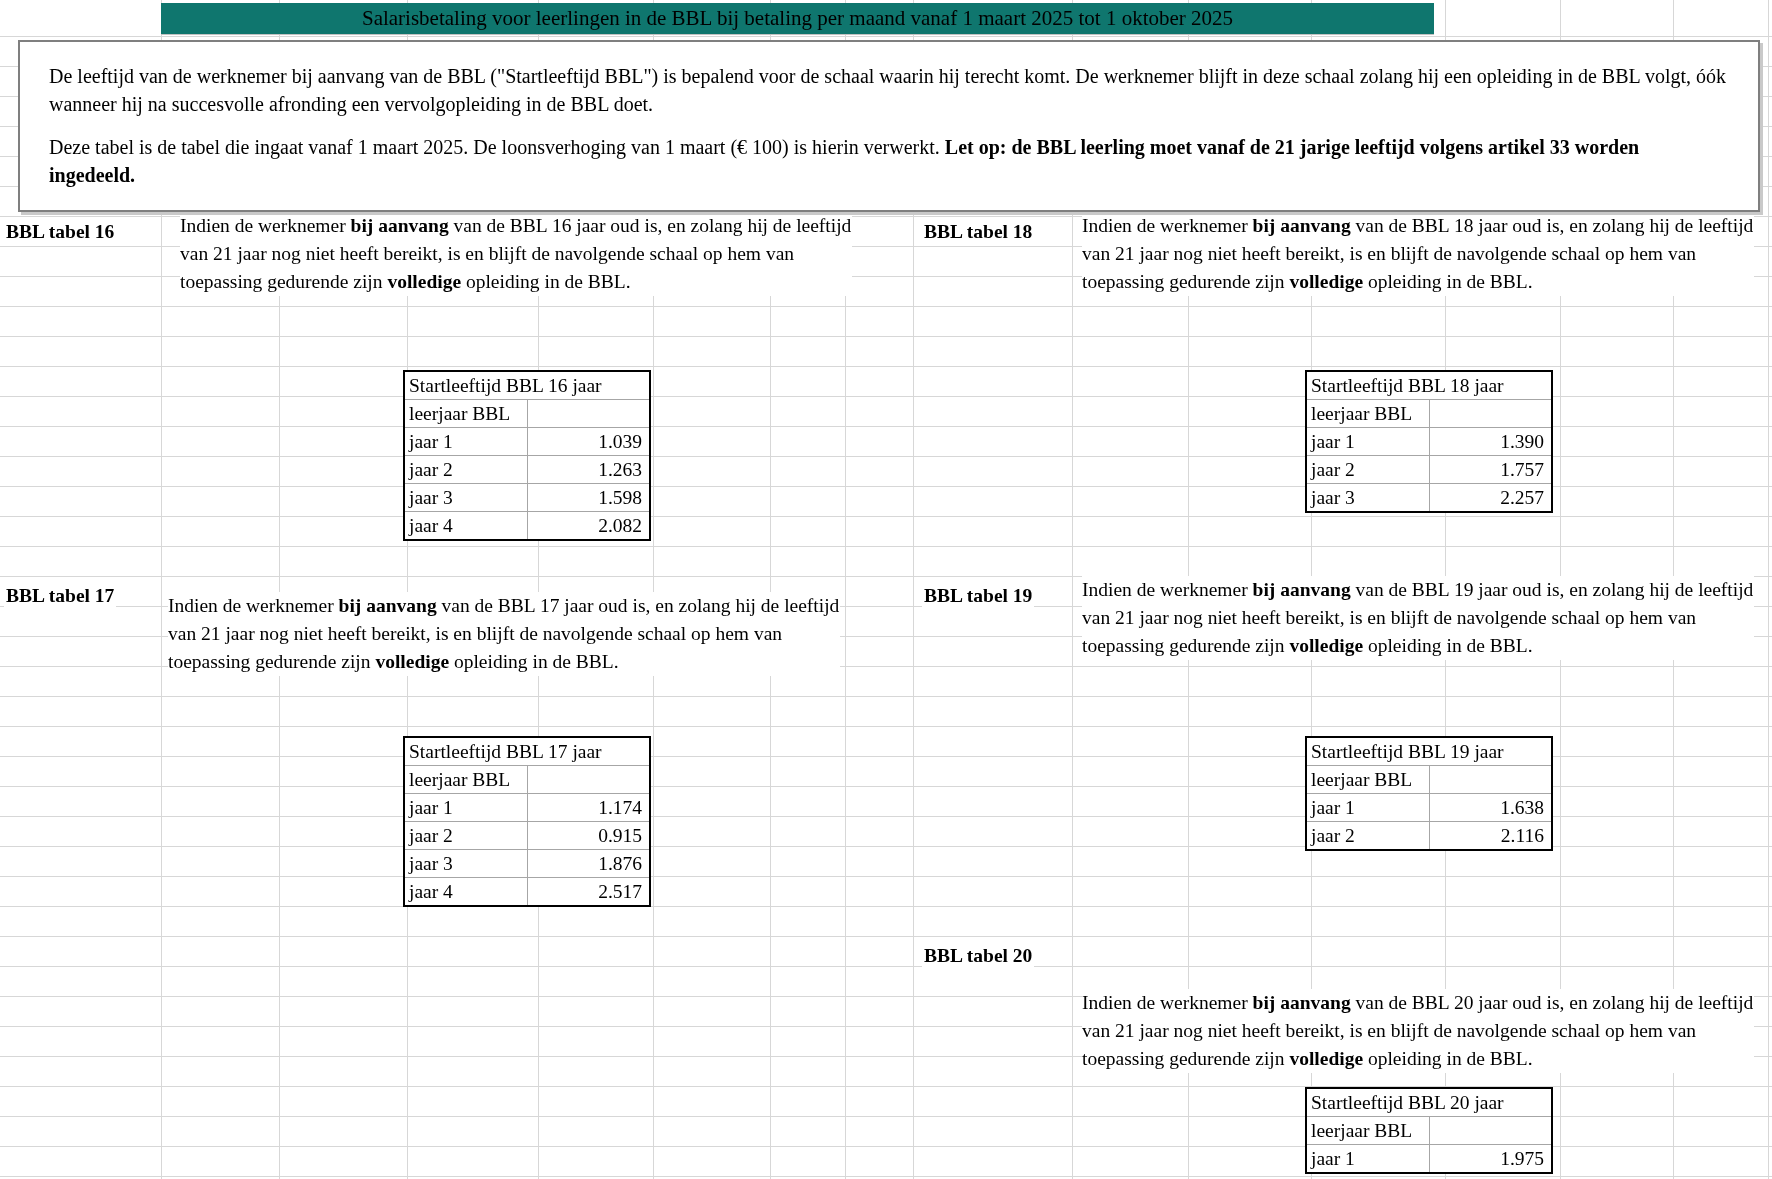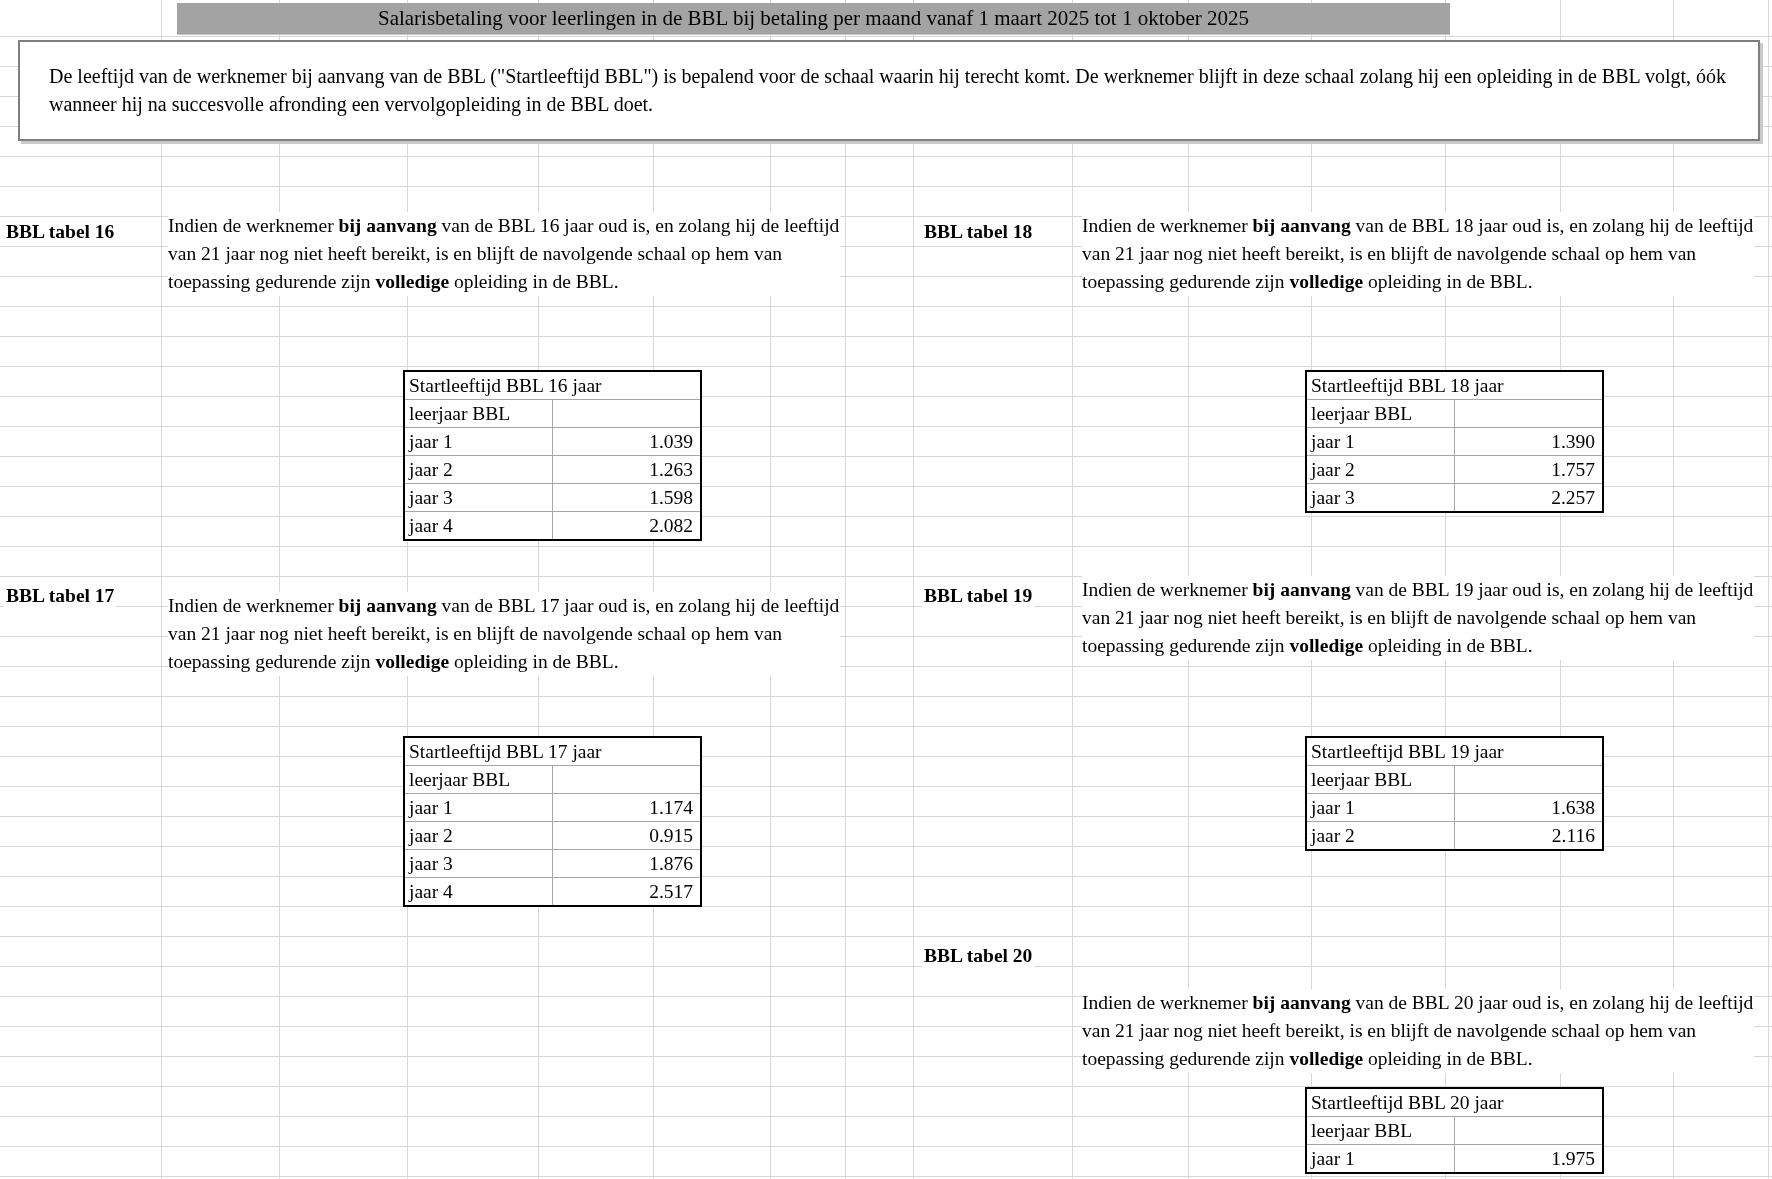--- a/index.html
+++ b/index.html
@@ -6,23 +6,22 @@
   .sheet{
     position:relative;width:1772px;height:1179px;background:#ffffff;
     overflow:hidden;font-family:"Liberation Serif", serif;color:#000;
   }
   .grid{position:absolute;inset:0;z-index:0;}
   .vline{position:absolute;top:0;bottom:0;width:1px;background:#d7d7d7;}
   .hline{position:absolute;left:0;right:0;height:1px;background:#d7d7d7;}
 
   .title-cell{
     position:absolute;left:161px;top:3px;width:1273px;height:31px;z-index:2;
-    background:#a3a3a3;text-align:center;font-size:21px;line-height:31px;
+    background:#0f766e;text-align:center;font-size:21px;line-height:31px;
     border-bottom:1px solid #c2c2c2;
-    margin-left:16px;
   }
   .intro-box{
     position:absolute;left:18px;top:40px;width:1712px;z-index:3;
     background:#fff;border:2px solid #7f7f7f;box-shadow:3px 3px 0 #c9c9c9;
     padding:5px 13px;font-size:20px;line-height:27.5px;
   }
   .intro-box p{margin:16px;}
   .b{font-weight:bold;}
 
   .sec-label{
@@ -30,21 +29,21 @@
     background:#fff;line-height:28px;padding:0 2px;
   }
   .para{
     position:absolute;z-index:2;background:#fff;font-size:19.5px;
     line-height:28px;
   }
   .para-left{left:168px;width:672px;}
   .para-right{left:1082px;width:672px;}
 
   table.mini-table{
-    position:absolute;z-index:2;width:299px;background:#fff;
+    position:absolute;z-index:2;width:248px;background:#fff;
     border-collapse:collapse;border:2px solid #000;font-size:19.5px;
     table-layout:fixed;
     padding-left:12px;
   }
   table.mini-table td{
     border:1px solid #a6a6a6;height:27px;padding:0 4px;
     overflow:hidden;white-space:nowrap;
   }
   table.mini-table td.hdr{border-bottom:1px solid #a6a6a6;}
   table.mini-table td.lbl{width:128px;}
@@ -108,24 +107,25 @@
       <div class="hline" style="top: 1086px;"></div>
       <div class="hline" style="top: 1116px;"></div>
       <div class="hline" style="top: 1146px;"></div>
       <div class="hline" style="top: 1176px;"></div>
     </div>
 
   <div class="title-cell">Salarisbetaling voor leerlingen in de BBL bij betaling per maand vanaf 1 maart 2025 tot 1 oktober 2025</div>
 
   <div class="intro-box">
     <p>De leeftijd van de werknemer bij aanvang van de BBL ("Startleeftijd BBL") is bepalend voor de schaal waarin hij terecht komt. De werknemer blijft in deze schaal zolang hij een opleiding in de BBL volgt, óók wanneer hij na succesvolle afronding een vervolgopleiding in de BBL doet.</p>
+    <p><span>Deze tabel is de tabel die ingaat vanaf 1 maart 2025. De loonsverhoging van 1 maart (€ 100) is hierin verwerkt. </span><span class="b">Let op: de BBL leerling moet vanaf de 21 jarige leeftijd volgens artikel 33 worden ingedeeld.</span></p>
   </div>
 
   <div class="sec-label" style="left:4px;top:218px;">BBL tabel 16</div>
-  <div class="para para-left" style="top:212px;"><span>Indien de werknemer </span><span class="b">bij aanvang</span><span> van de BBL 16 jaar oud is, en zolang hij de leeftijd van 21 jaar nog niet heeft bereikt, is en blijft de navolgende schaal op hem van toepassing gedurende zijn </span><span class="b">volledige</span><span> opleiding in de BBL.</span></div>
+  <div class="para para-left" style="top:212px;margin-left:12px;"><span>Indien de werknemer </span><span class="b">bij aanvang</span><span> van de BBL 16 jaar oud is, en zolang hij de leeftijd van 21 jaar nog niet heeft bereikt, is en blijft de navolgende schaal op hem van toepassing gedurende zijn </span><span class="b">volledige</span><span> opleiding in de BBL.</span></div>
   <table class="mini-table" style="left:403px;top:370px;">
     <tbody>
         <tr>
           <td class="hdr" colspan="2">Startleeftijd BBL 16 jaar</td>
         </tr>
     <tr>
           <td class="lbl">leerjaar BBL</td>
           <td class="val"></td>
         </tr>
     <tr>

